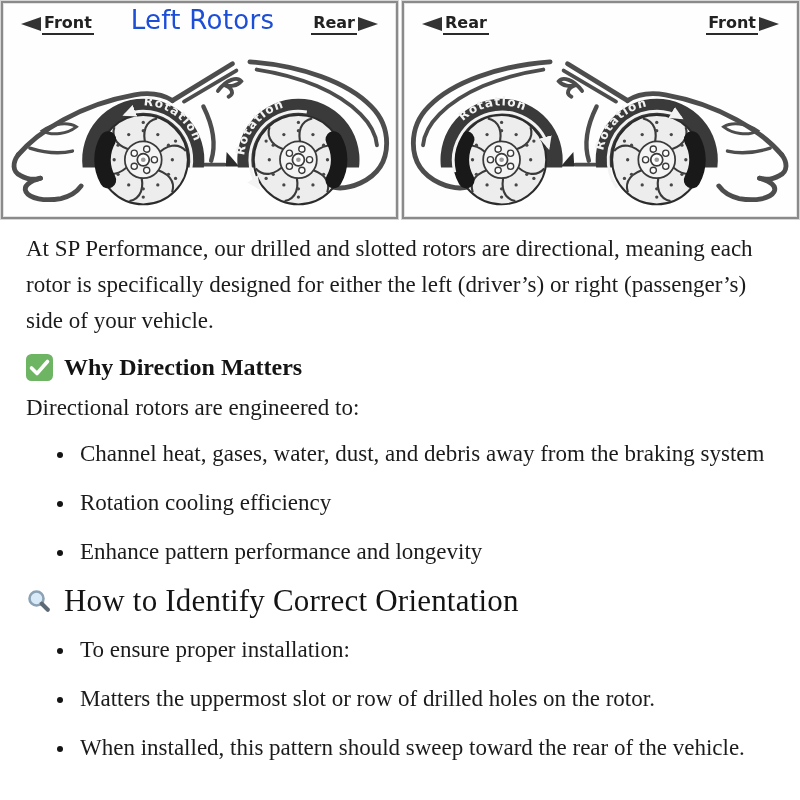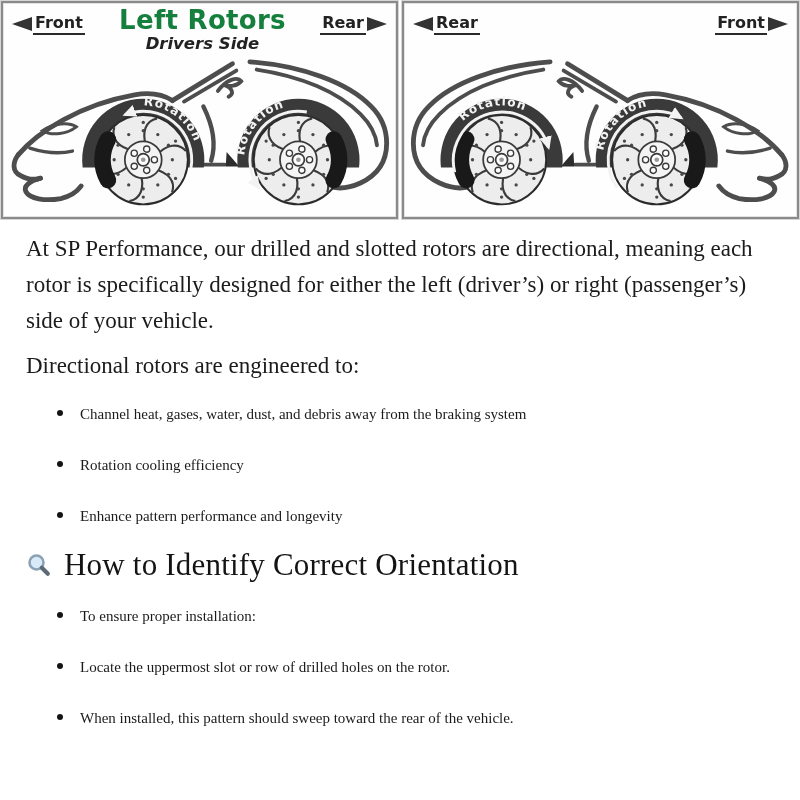--- a/index.html
+++ b/index.html
@@ -3,64 +3,63 @@
 <meta charset="utf-8">
 <style>
   html,body{margin:0;padding:0;background:#ffffff}
   body{width:800px;height:800px;font-family:"Liberation Serif",serif;color:#1b1b1b;overflow:hidden}
 
   
   .panels{display:flex;gap:4px;height:218px;padding:1px 1px 0 1px}
   .panel{flex:1;position:relative;background:#fefefe;border:2px solid #8a8a8a;
          box-shadow:inset 0 0 0 1px #e3e3e3, 0 0 0 1px #d6d6d6}
   .panel-header{position:absolute;top:3px;left:0;right:0;display:flex;
-                justify-content:space-between;align-items:flex-start;padding:0 9px;
+                justify-content:space-between;align-items:flex-start;padding:0 18px;
                 font-family:"DejaVu Sans",sans-serif;z-index:3}
   .dir{display:flex;align-items:center;margin-top:7px;font-weight:bold;font-size:16px;color:#222}
   .dir .lbl{border-bottom:2.5px solid #2a2a2a;padding:0 2px 1px}
   .tri{width:0;height:0;border-top:7px solid transparent;border-bottom:7px solid transparent}
   .tri.left{border-right:20px solid #333;margin-right:1px}
   .tri.right{border-left:20px solid #333;margin-left:1px}
   .titlebox{text-align:center;line-height:1.12}
-  .title{font-size:26px;font-weight:bold;color:#15803d;letter-spacing:.3px}
+  .title{font-size:26px;font-weight:normal;color:#1d4ed8;letter-spacing:.3px}
   .subtitle{font-size:16.5px;font-weight:bold;font-style:italic;color:#222}
   .car{position:absolute;left:0;bottom:1px;width:100%;height:160px;z-index:1}
   .rot-text{font-family:"DejaVu Sans",sans-serif;font-weight:bold;font-size:12.5px;
             letter-spacing:1.1px;fill:#f3f3f3}
 
   
   .content{padding:0 28px 0 26px}
   .intro{font-size:23px;line-height:36px;margin:12px 0 8px}
   .sec-h{display:flex;align-items:center;gap:11px;margin:15px 0 0;
          font-size:24px;font-weight:bold;color:#141414}
   .sec-h.regular{font-weight:normal;font-size:31px;margin-top:12px;letter-spacing:.2px}
   .lead{font-size:23px;line-height:30px;margin:12px 0 0}
   ul{margin:10px 0 0;padding-left:50px}
-  li{font-size:15px;line-height:36px;margin:13px 0;padding-left:4px}
+  li{font-size:23px;line-height:36px;margin:13px 0;padding-left:4px}
   li::marker{color:#141414;font-size:21px}
 
   .check-emoji{width:27px;height:27px;border-radius:5.5px;background:#6db463;
                display:inline-flex;align-items:center;justify-content:center;flex:0 0 auto}
   .mag-emoji{width:27px;height:27px;display:inline-flex;align-items:center;
              justify-content:center;flex:0 0 auto}
 </style>
 </head>
 <body>
 
 <div class="panels">
 
   <div class="panel">
     <div class="panel-header">
       <div class="dir">
         <span class="tri left"></span>
         <span class="lbl">Front</span>
       </div>
       <div class="titlebox">
         <div class="title">Left Rotors</div>
-        <div class="subtitle">Drivers Side</div>
       </div>
       <div class="dir">
         <span class="lbl">Rear</span>
         <span class="tri right"></span>
       </div>
     </div>
 
     <svg class="car" viewBox="0 0 390 165" preserveAspectRatio="xMidYMax meet">
       <defs>
         <marker id="ah" markerWidth="15" markerHeight="13" refX="11" refY="6.5" orient="auto" markerUnits="userSpaceOnUse">
@@ -175,20 +174,28 @@
         <text class="rot-text"><textPath href="#txtR2" startOffset="19">Rotation</textPath></text>
       </g>
     </svg>
   </div>
 </div>
 
 <div class="content">
 
   <p class="intro">At SP Performance, our drilled and slotted rotors are directional, meaning each rotor is specifically designed for either the left (driver’s) or right (passenger’s) side of your vehicle.</p>
 
+  <div class="sec-h">
+    <span class="check-emoji">
+      <svg width="27" height="27" viewBox="0 0 27 27">
+        <polyline points="5.5,14 11,19.5 21.5,7.5" fill="none" stroke="#ffffff" stroke-width="3.6" stroke-linecap="round" stroke-linejoin="round"></polyline>
+      </svg>
+    </span>
+    <span>Why Direction Matters</span>
+  </div>
 
   <p class="lead">Directional rotors are engineered to:</p>
 
   <ul>
     <li>Channel heat, gases, water, dust, and debris away from the braking system</li>
     <li>Rotation cooling efficiency</li>
     <li>Enhance pattern performance and longevity</li>
   </ul>
 
   <div class="sec-h regular">
@@ -196,17 +203,17 @@
       <svg width="27" height="27" viewBox="0 0 27 27">
         <circle cx="10.5" cy="10.5" r="7" fill="#d8eaf8" stroke="#8ba2b5" stroke-width="2.6"></circle>
         <line x1="15.8" y1="15.8" x2="21.8" y2="21.8" stroke="#5d6a76" stroke-width="4.2" stroke-linecap="round"></line>
       </svg>
     </span>
     <span>How to Identify Correct Orientation</span>
   </div>
 
   <ul>
     <li>To ensure proper installation:</li>
-    <li>Locate the uppermost slot or row of drilled holes on the rotor.</li>
+    <li>Matters the uppermost slot or row of drilled holes on the rotor.</li>
     <li>When installed, this pattern should sweep toward the rear of the vehicle.</li>
   </ul>
 
 </div>
 
 </body></html>

